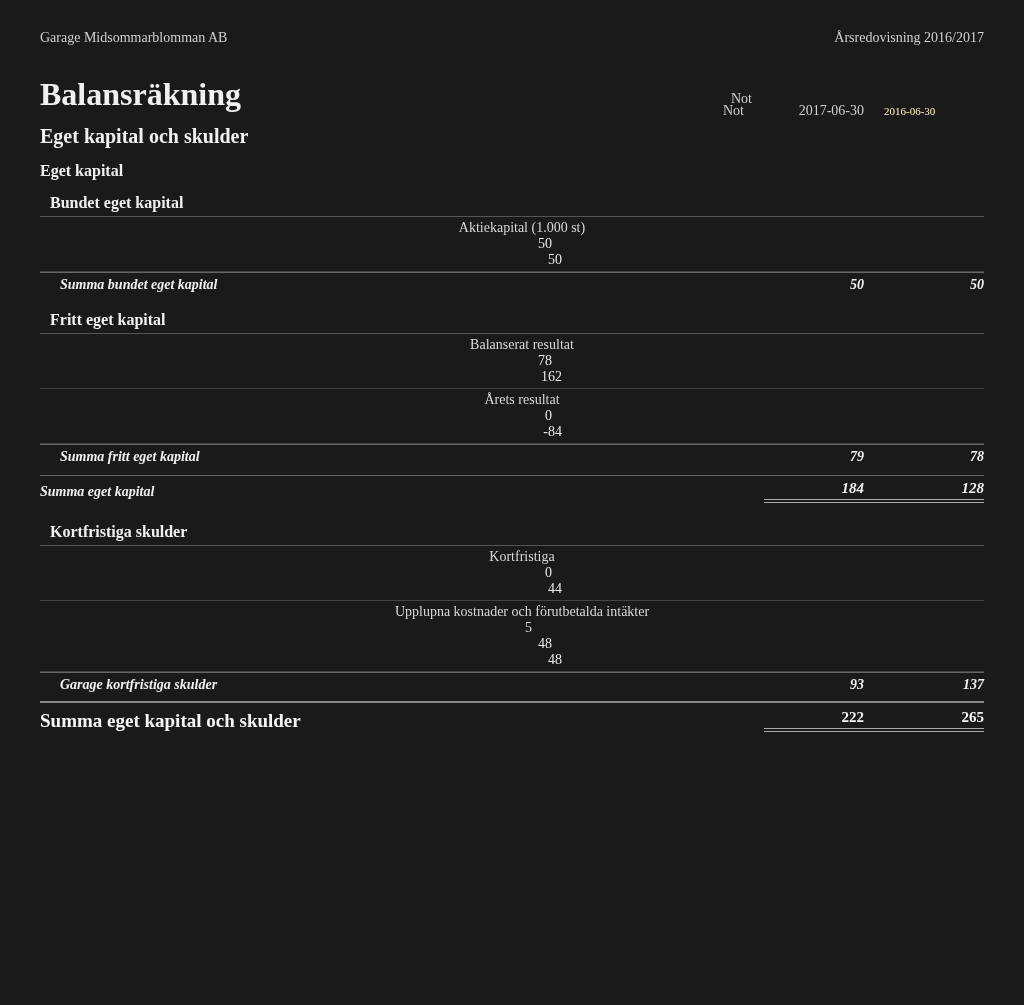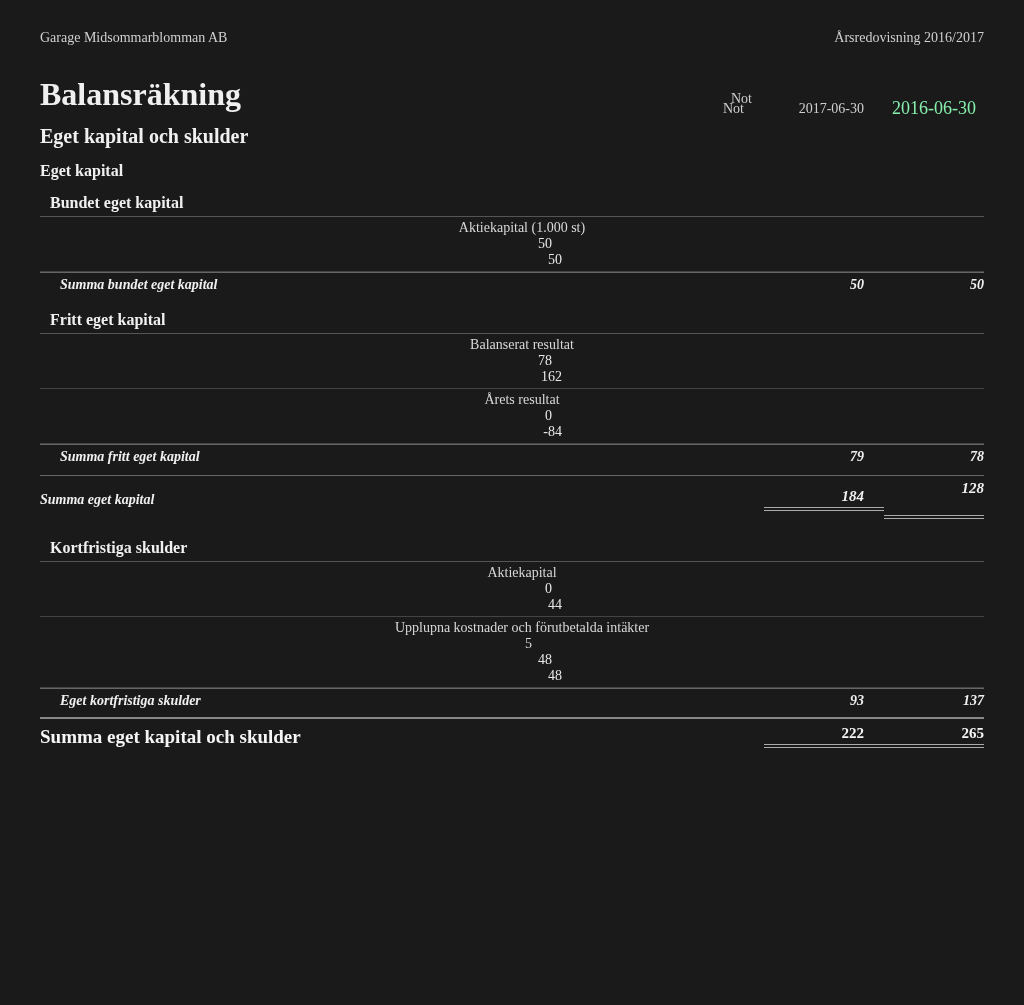--- a/index.html
+++ b/index.html
@@ -139,21 +139,21 @@
       padding-bottom: 2px;
     }
 
     .val-double2 {
       width: 100px;
       text-align: right;
       font-style: italic;
       font-weight: bold;
       border-bottom: 4px double #aaa;
       color: #f0f0f0;
-      padding-bottom: 18px;
+      padding-bottom: 2px;
     }
 
     .final-row {
       display: flex;
       justify-content: space-between;
       align-items: center;
       padding: 6px 0;
       border-top: 2px solid #888;
       margin-top: 4px;
     }
@@ -204,23 +204,23 @@
     .date-col-head {
       width: 120px;
       text-align: right;
       padding-right: 20px;
       font-size: 14px;
       color: #d0d0d0;
     }
 
     .date-col-head2 {
       width: 100px;
-      text-align: center;
-      font-size: 18px;
-      color: #86efac;
+      text-align: left;
+      font-size: 11px;
+      color: #fef9c3;
     }
   </style>
 </head>
 <body>
 
 <div class="header-row">
   <span>Garage Midsommarblomman AB</span>
   <span>Årsredovisning 2016/2017</span>
 </div>
 
@@ -289,35 +289,35 @@
   <span class="val-double">184</span>
   <span class="val-double2">128</span>
 </div>
 
 <div style="margin-top: 16px;"></div>
 
 <div class="sub-section-header">Kortfristiga skulder</div>
 
 <div>
   <div class="table-row">
-    <span class="row-label">Aktiekapital</span>
+    <span class="row-label">Kortfristiga</span>
     <span class="row-not"></span>
     <span class="row-val1">0</span>
     <span class="row-val2">44</span>
   </div>
   <div class="table-row">
     <span class="row-label">Upplupna kostnader och förutbetalda intäkter</span>
     <span class="row-not">5</span>
     <span class="row-val1">48</span>
     <span class="row-val2">48</span>
   </div>
 </div>
 
 <div class="sum-row">
-  <span class="row-label" style="font-style:italic;font-weight:bold;">Eget kortfristiga skulder</span>
+  <span class="row-label" style="font-style:italic;font-weight:bold;">Garage kortfristiga skulder</span>
   <span class="row-not"></span>
   <span class="row-val1" style="font-style:italic;font-weight:bold;">93</span>
   <span class="row-val2" style="font-style:italic;font-weight:bold;">137</span>
 </div>
 
 <div class="final-row">
   <span class="row-label" style="font-weight:bold;font-size:19px;padding-left:0;">Summa eget kapital och skulder</span>
   <span class="row-not"></span>
   <span class="val-final">222</span>
   <span class="val-final2">265</span>

